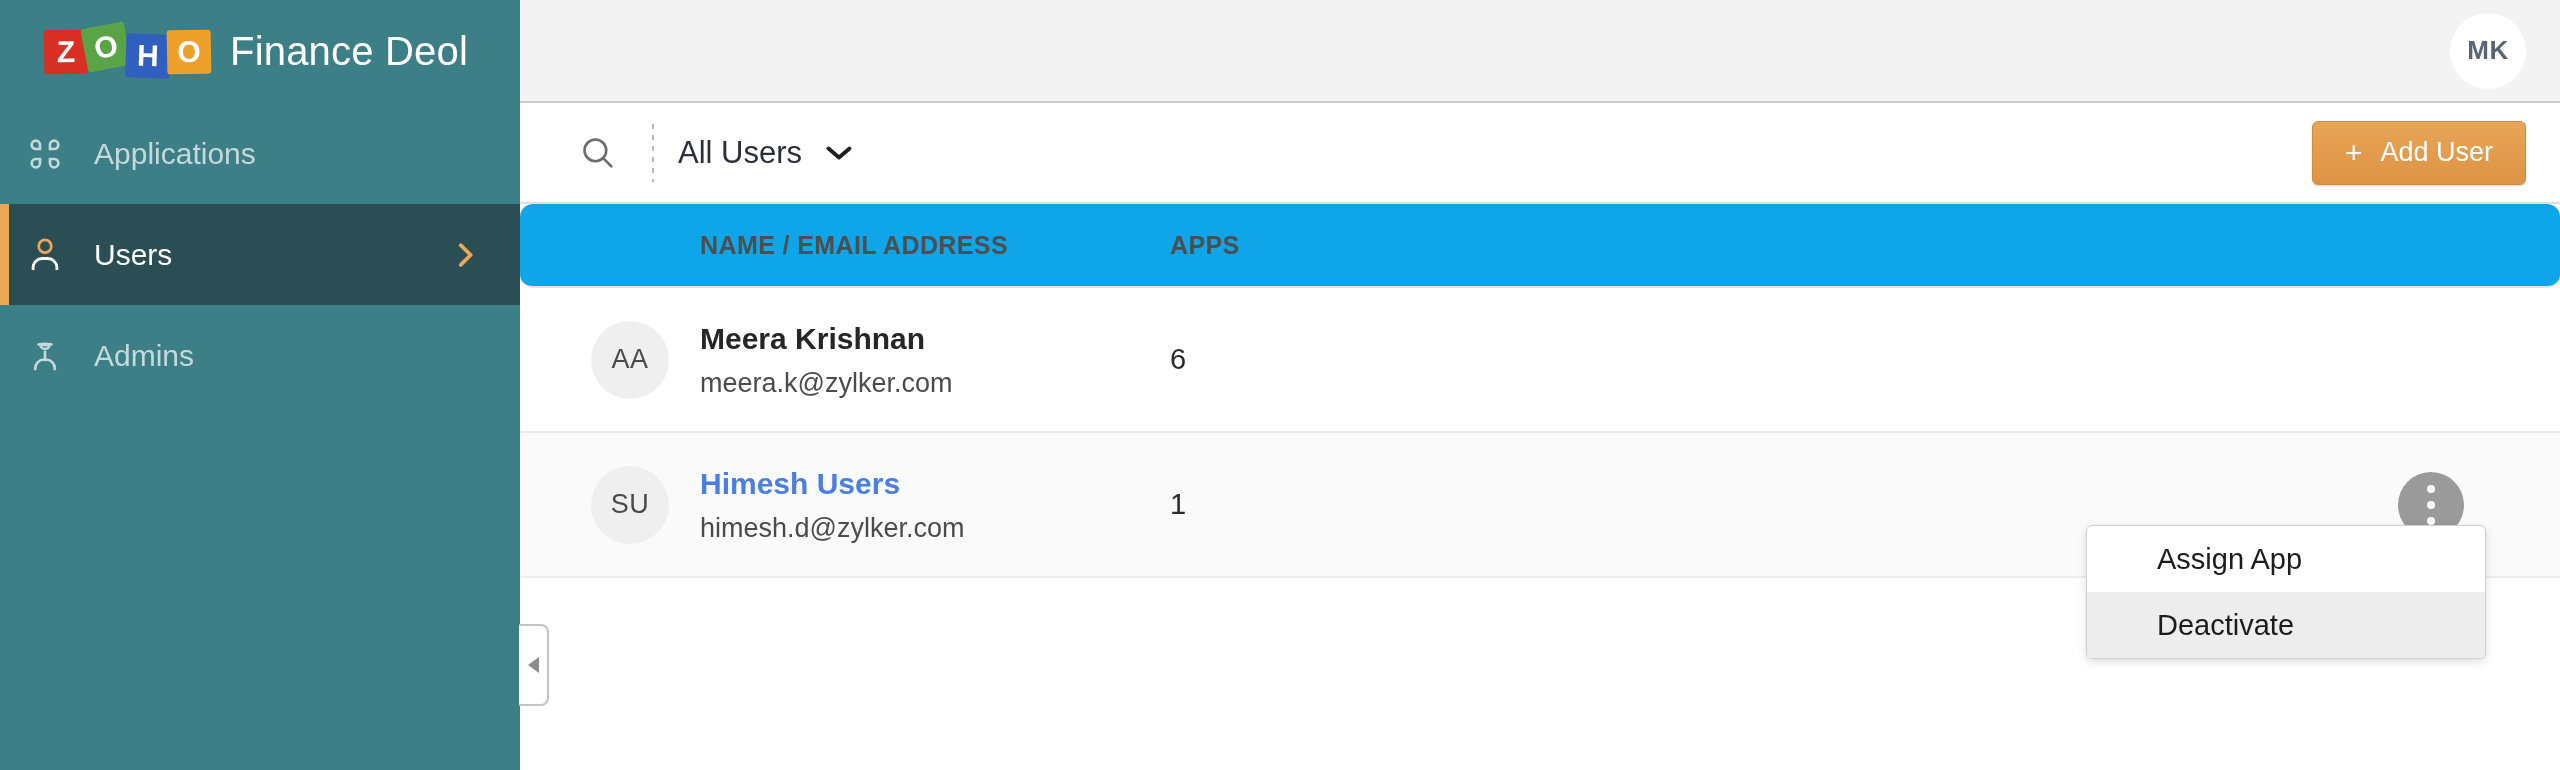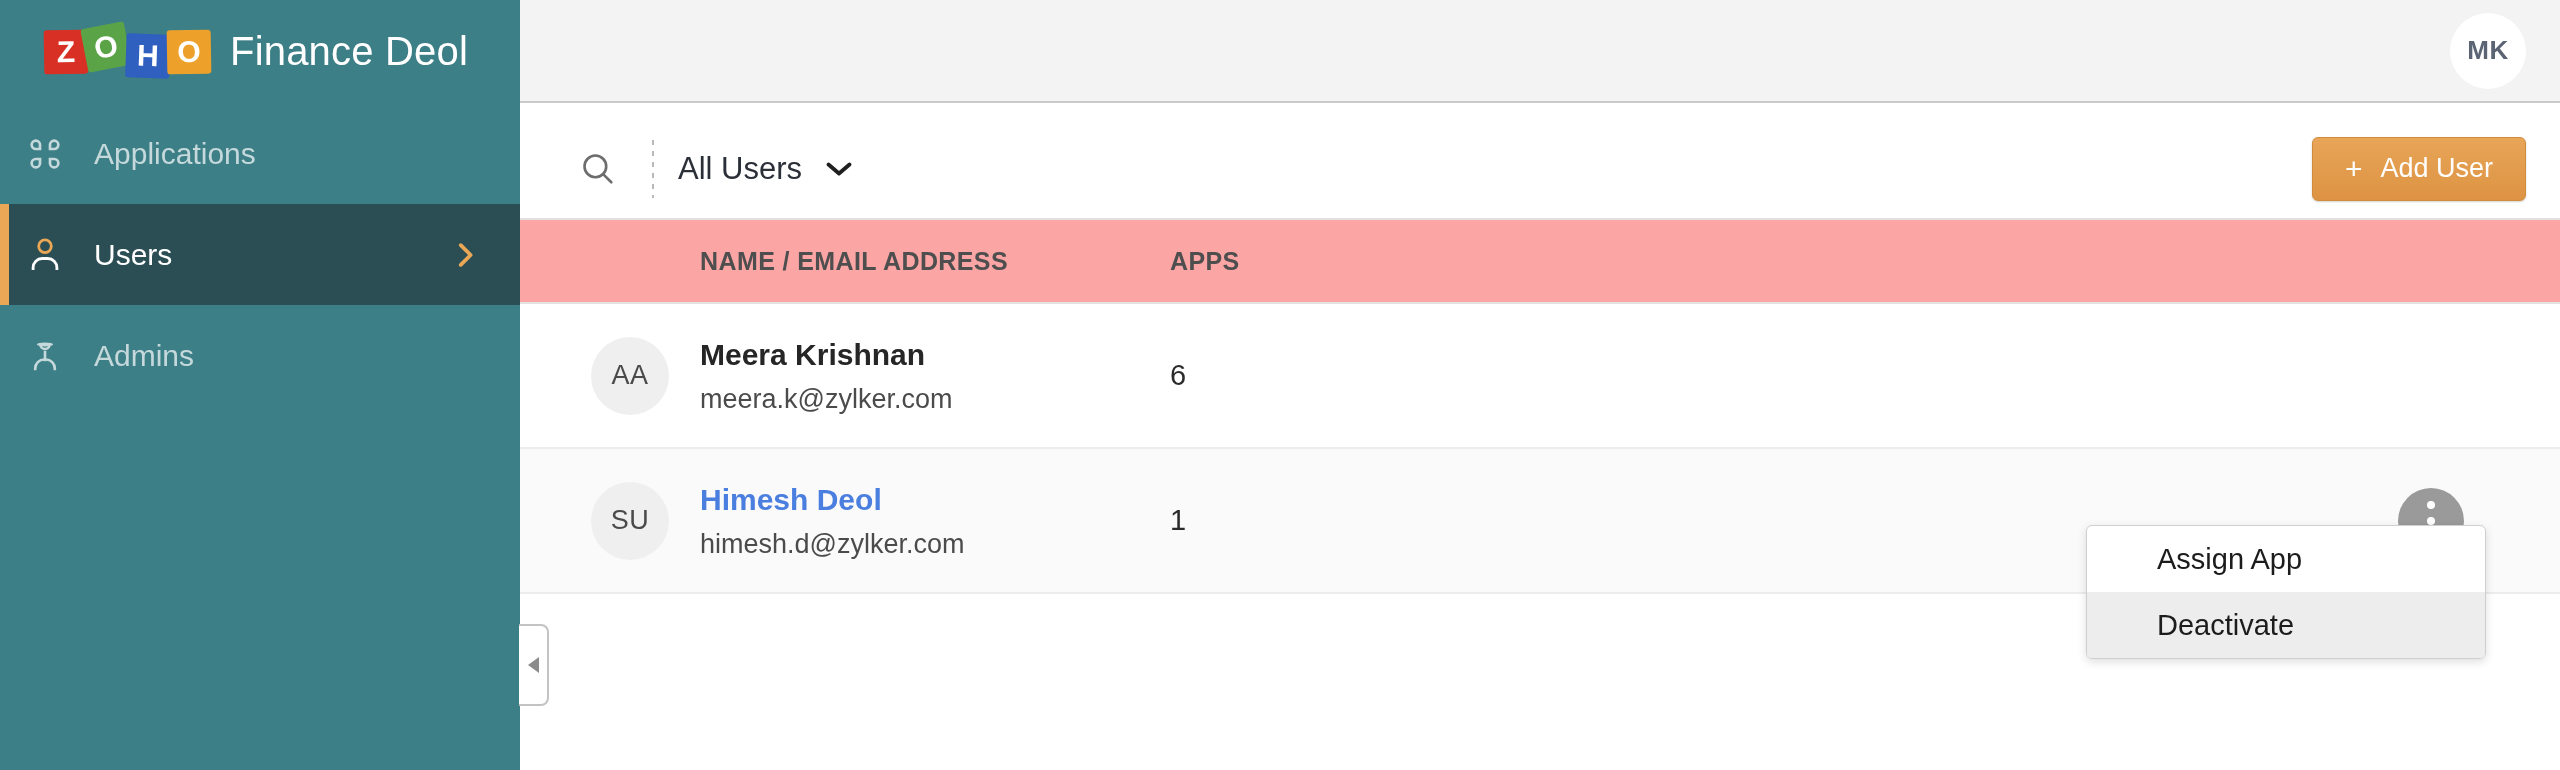--- a/index.html
+++ b/index.html
@@ -83,21 +83,21 @@
     width:76px;height:76px;border-radius:50%;background:#ffffff;
     display:flex;align-items:center;justify-content:center;
     color:#5b6473;font-size:26px;font-weight:700;letter-spacing:.5px;
     cursor:pointer;
   }
 
   .toolbar{
     height:101px;flex:0 0 101px;background:#ffffff;
     border-bottom:2px solid #e0e0e0;
     display:flex;align-items:center;position:relative;
-    padding:0 34px 0 34px;box-sizing:border-box;margin-top:16px;
+    padding:0 34px 0 34px;box-sizing:border-box;
   }
   .search-btn{
     width:60px;height:60px;display:flex;align-items:center;justify-content:center;
     margin-left:14px;cursor:pointer;
   }
   .dotted-div{
     width:2px;height:58px;margin:0 24px;
     background-image:linear-gradient(to bottom,#b9b9b9 0,#b9b9b9 5px,transparent 5px,transparent 11px);
     background-size:2px 11px;
   }
@@ -112,22 +112,22 @@
     border:1px solid #d08b3c;border-radius:6px;
     height:62px;padding:0 32px;display:flex;align-items:center;
     color:#ffffff;font-size:27px;cursor:pointer;
     box-shadow:0 1px 2px rgba(0,0,0,.18);
   }
   .add-plus{font-size:30px;margin-right:18px;line-height:1;}
 
   
   .table-wrap{flex:1 1 auto;position:relative;overflow:hidden;}
   .thead{
-    height:84px;background:#fca5a5;border-bottom:2px solid #e3e3e3;
-    display:flex;align-items:center;box-sizing:border-box;
+    height:84px;background:#0ea5e9;border-bottom:2px solid #e3e3e3;
+    display:flex;align-items:center;box-sizing:border-box;border-radius:13px;
   }
   .th{
     font-size:25px;color:#4e4e4e;font-weight:700;
     letter-spacing:.4px;
     transform:scaleX(.88);transform-origin:left center;
     white-space:nowrap;
   }
   .col-name{flex:0 0 650px;padding-left:180px;box-sizing:border-box;}
   .col-apps{flex:0 0 360px;box-sizing:border-box;}
   .col-rest{flex:1 1 auto;}
@@ -303,21 +303,21 @@
         </div>
         <div class="apps-cell">6</div>
         <div class="act-cell"></div>
       </div>
 
       <div class="trow hover">
         <div class="avatar-cell">
           <div class="avatar">SU</div>
         </div>
         <div class="name-cell">
-          <div class="uname link">Himesh Deol</div>
+          <div class="uname link">Himesh Users</div>
           <div class="uemail">himesh.d@zylker.com</div>
         </div>
         <div class="apps-cell">1</div>
         <div class="act-cell">
           <div class="kebab">
             <i></i>
             <i></i>
             <i></i>
           </div>
         </div>

